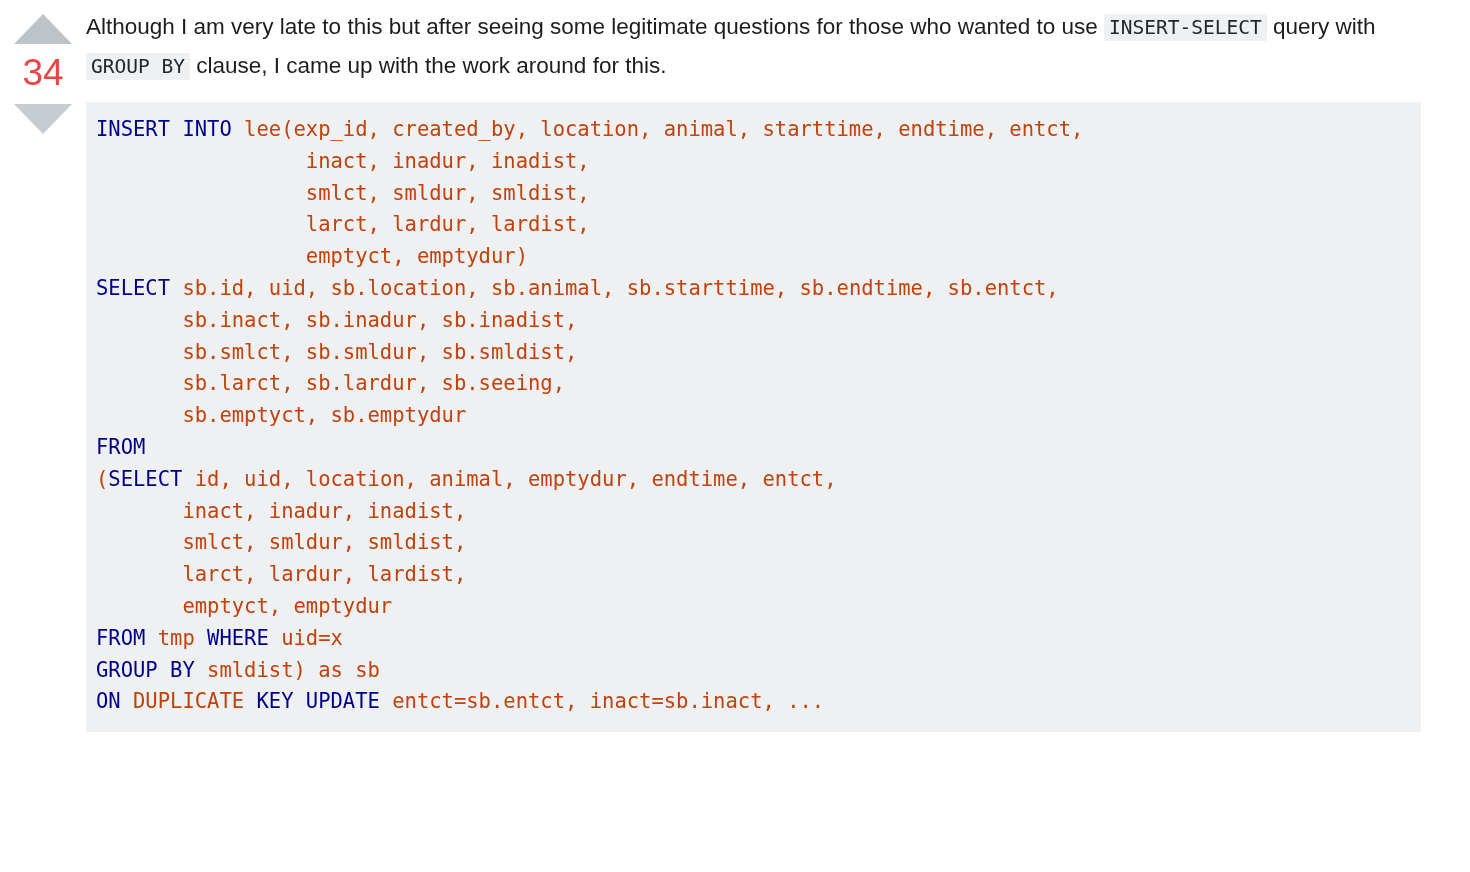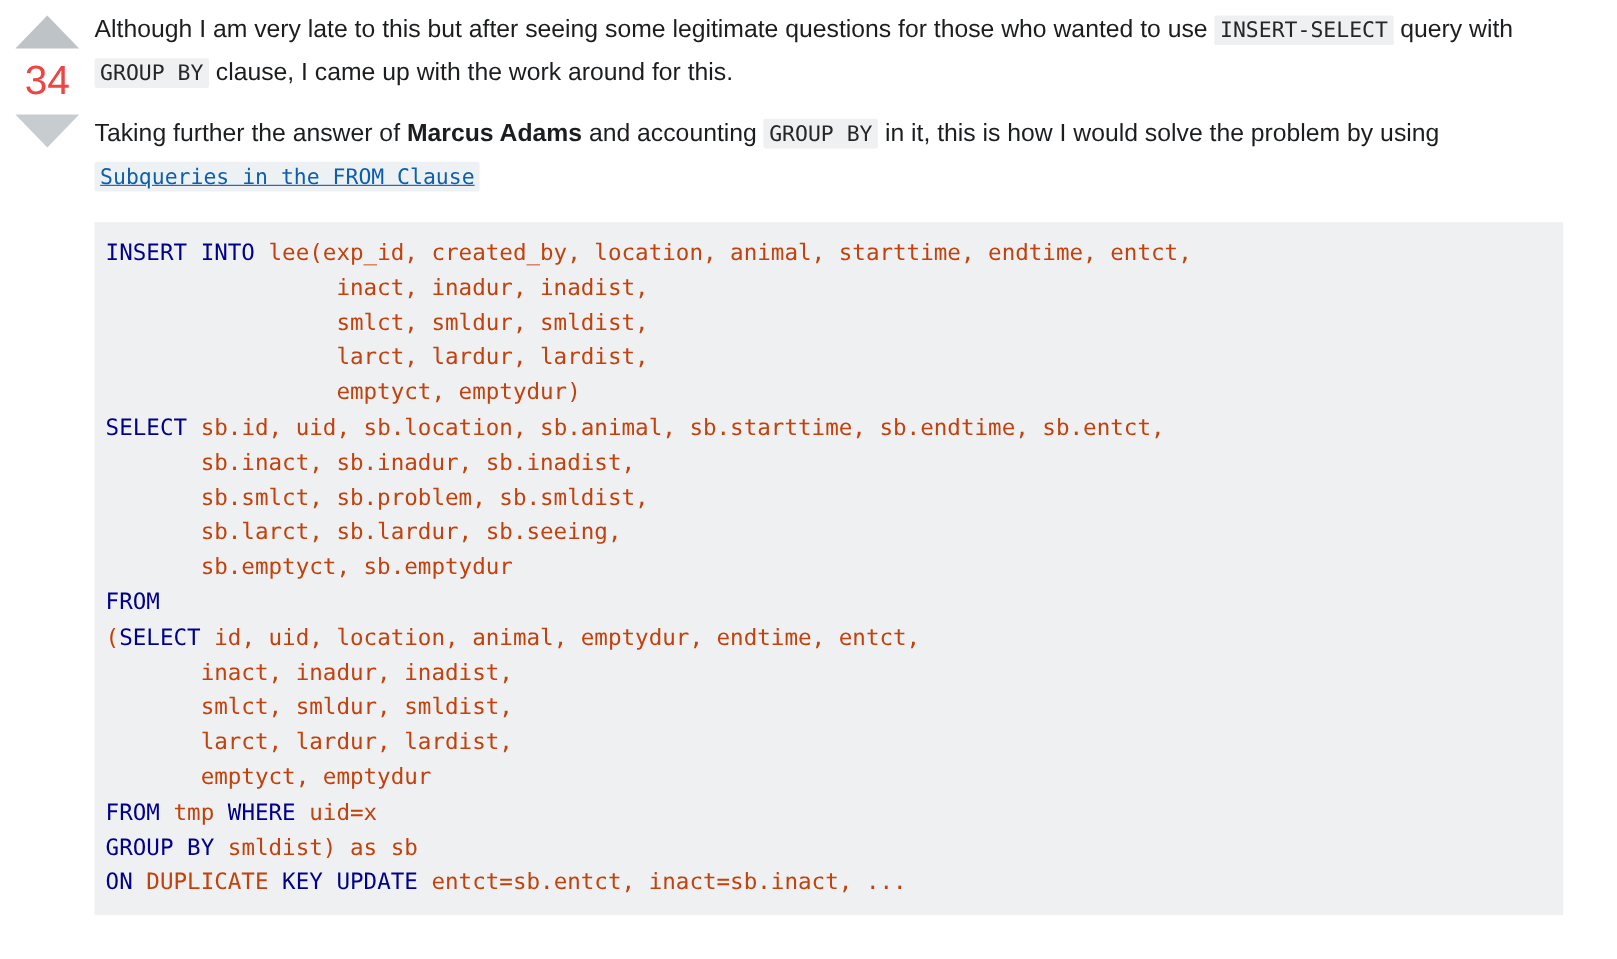--- a/index.html
+++ b/index.html
@@ -124,31 +124,30 @@
   <div class="vote-cell">
     <div class="vote-arrow vote-up"></div>
     <div class="vote-count">34</div>
     <div class="vote-arrow vote-down"></div>
   </div>
 
   <div class="post-cell">
 
     <p class="post-text"><span>Although I am very late to this but after seeing some legitimate questions for those who wanted to use </span><code class="inline">INSERT-SELECT</code><span> query with </span><code class="inline">GROUP BY</code><span> clause, I came up with the work around for this.</span></p>
 
-    <p class="post-text second"><span>Taking further the answer of </span><strong class="bold-name">Marcus Adams</strong><span> and accounting </span><code class="inline">GROUP BY</code><span> in it, this is how I would solve the problem by using </span><a class="code-link" href="#">Subqueries in the FROM Clause</a></p>
 
     <div class="code-block">
       <pre><span class="kw">INSERT INTO </span><span class="pl">lee(exp_id, created_by, location, animal, starttime, endtime, entct,</span>
 <span class="pl">                 inact, inadur, inadist,</span>
 <span class="pl">                 smlct, smldur, smldist,</span>
 <span class="pl">                 larct, lardur, lardist,</span>
 <span class="pl">                 emptyct, emptydur)</span>
 <span class="kw">SELECT </span><span class="pl">sb.id, uid, sb.location, sb.animal, sb.starttime, sb.endtime, sb.entct,</span>
 <span class="pl">       sb.inact, sb.inadur, sb.inadist,</span>
-<span class="pl">       sb.smlct, sb.problem, sb.smldist,</span>
+<span class="pl">       sb.smlct, sb.smldur, sb.smldist,</span>
 <span class="pl">       sb.larct, sb.lardur, sb.seeing,</span>
 <span class="pl">       sb.emptyct, sb.emptydur</span>
 <span class="kw">FROM</span>
 <span class="pl">(</span><span class="kw">SELECT </span><span class="pl">id, uid, location, animal, emptydur, endtime, entct,</span>
 <span class="pl">       inact, inadur, inadist,</span>
 <span class="pl">       smlct, smldur, smldist,</span>
 <span class="pl">       larct, lardur, lardist,</span>
 <span class="pl">       emptyct, emptydur</span>
 <span class="kw">FROM </span><span class="pl">tmp </span><span class="kw">WHERE </span><span class="pl">uid=x</span>
 <span class="kw">GROUP BY </span><span class="pl">smldist) as sb</span>

